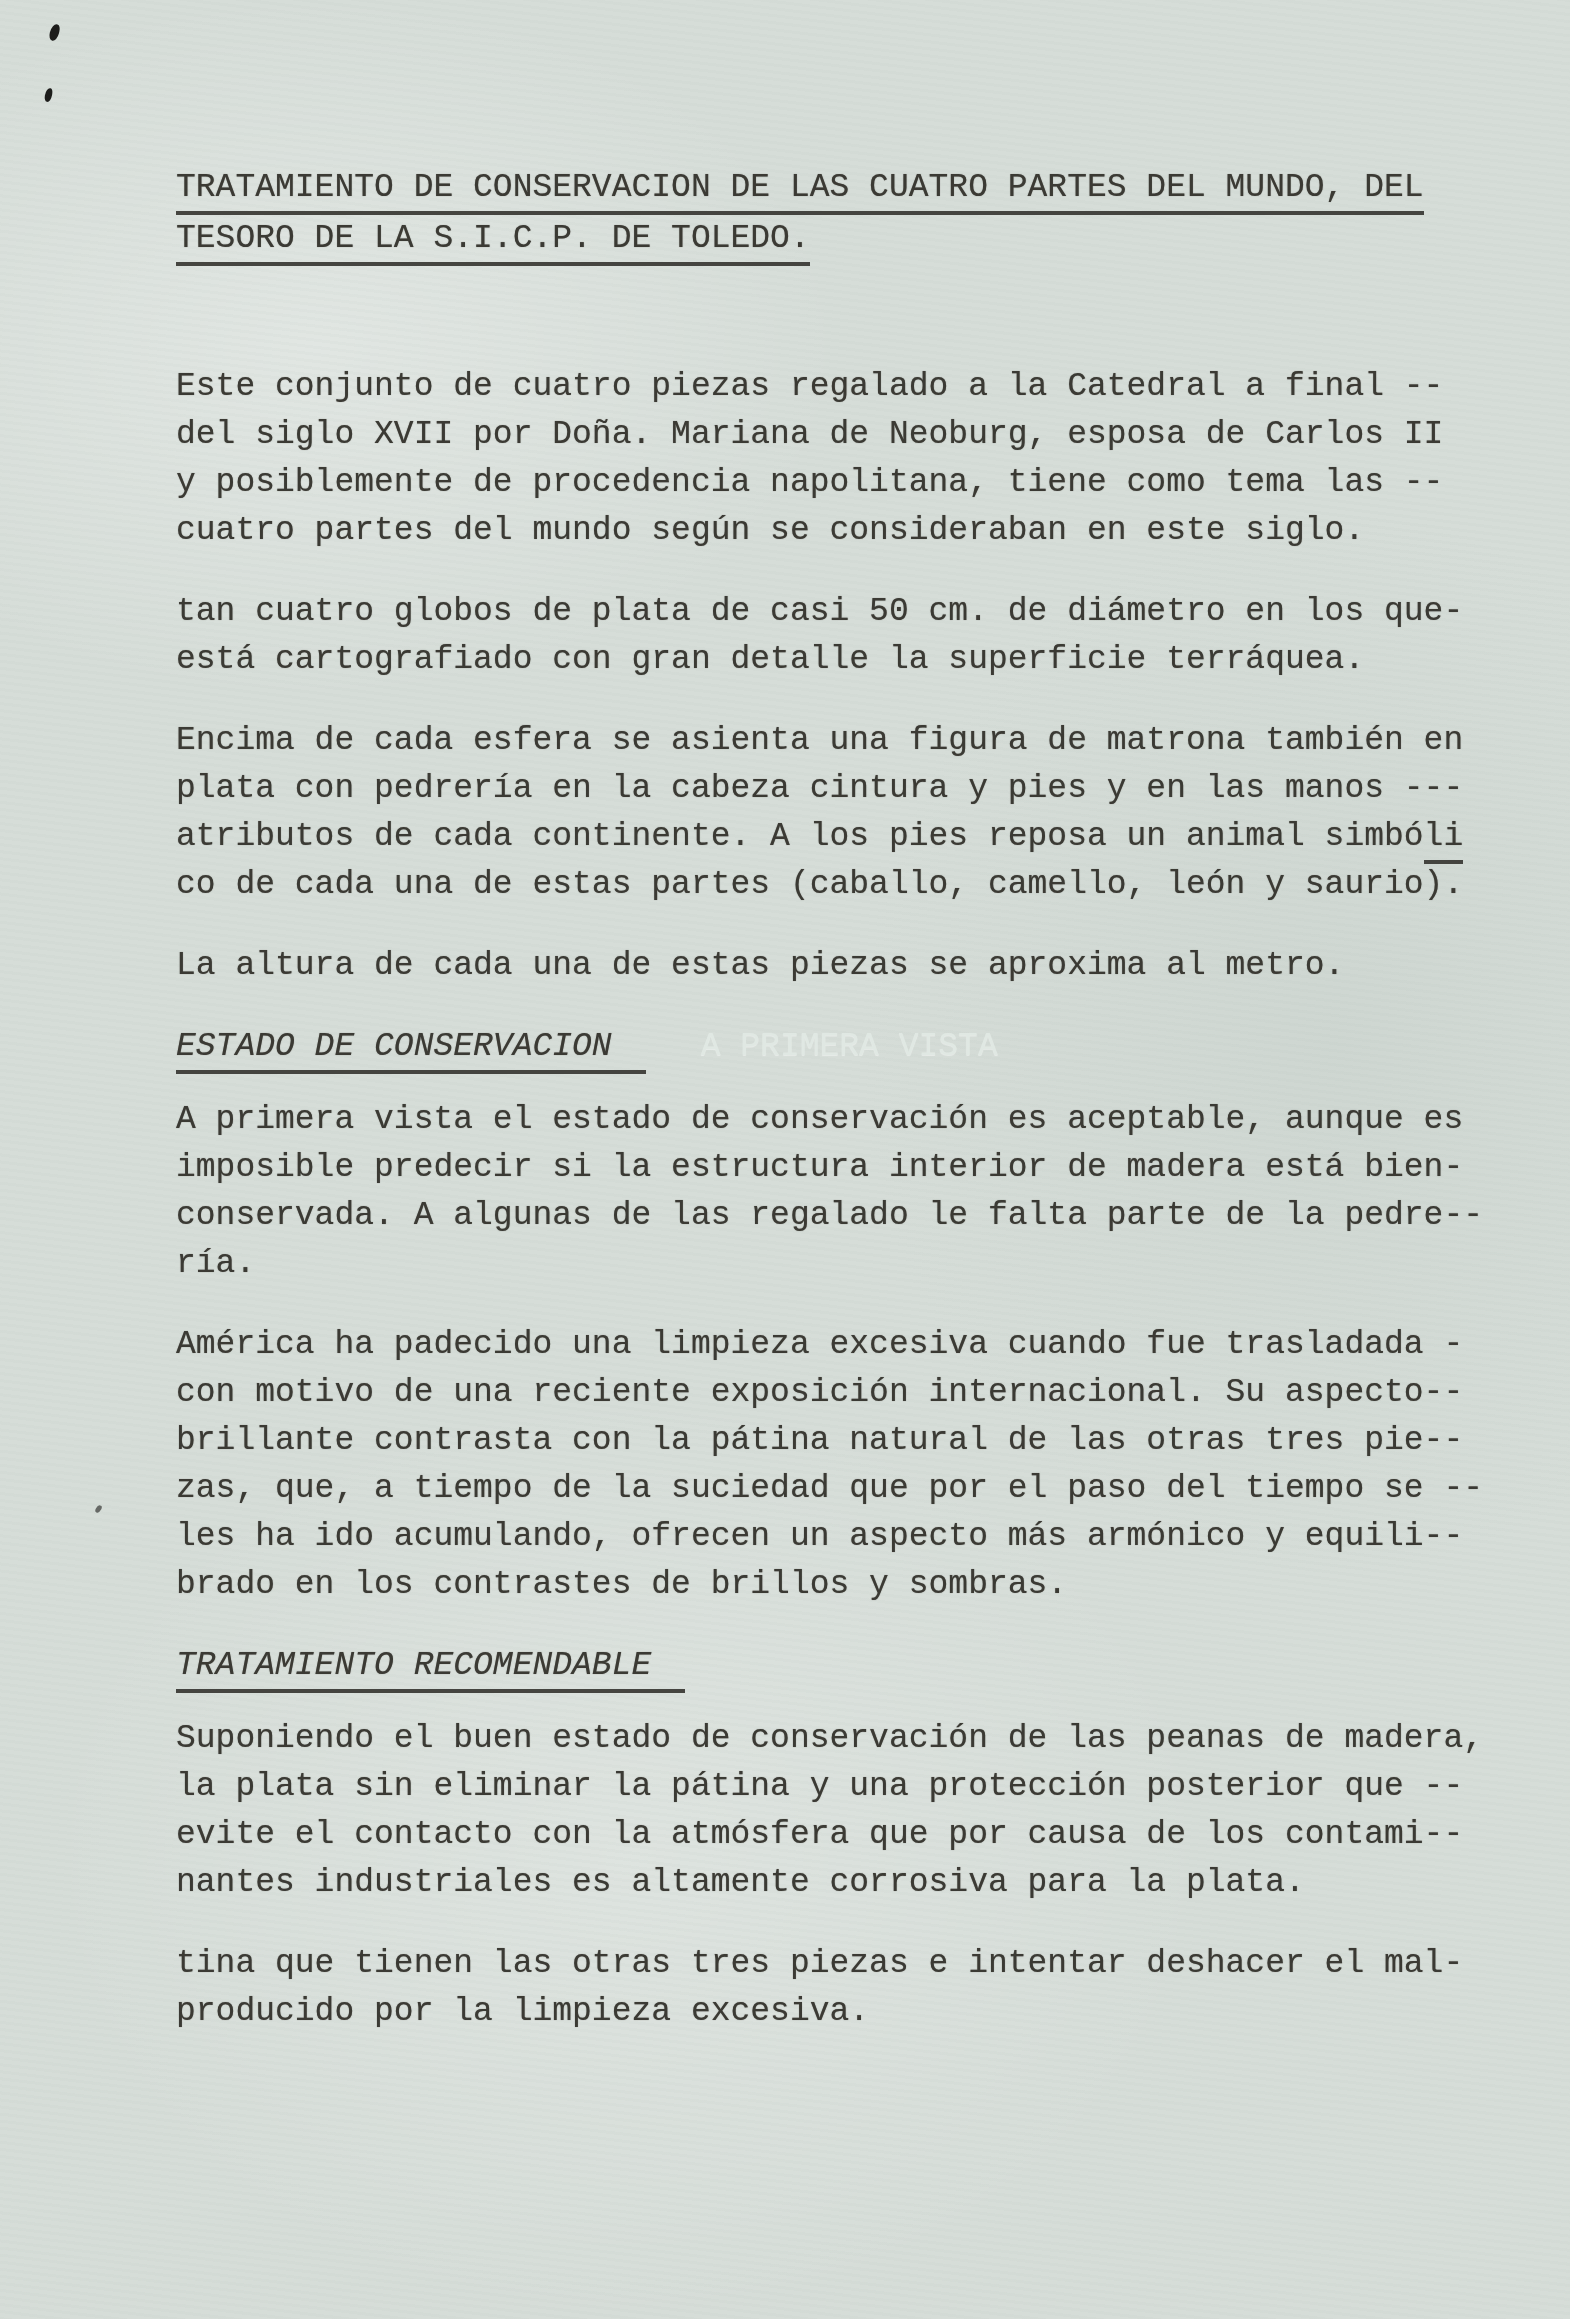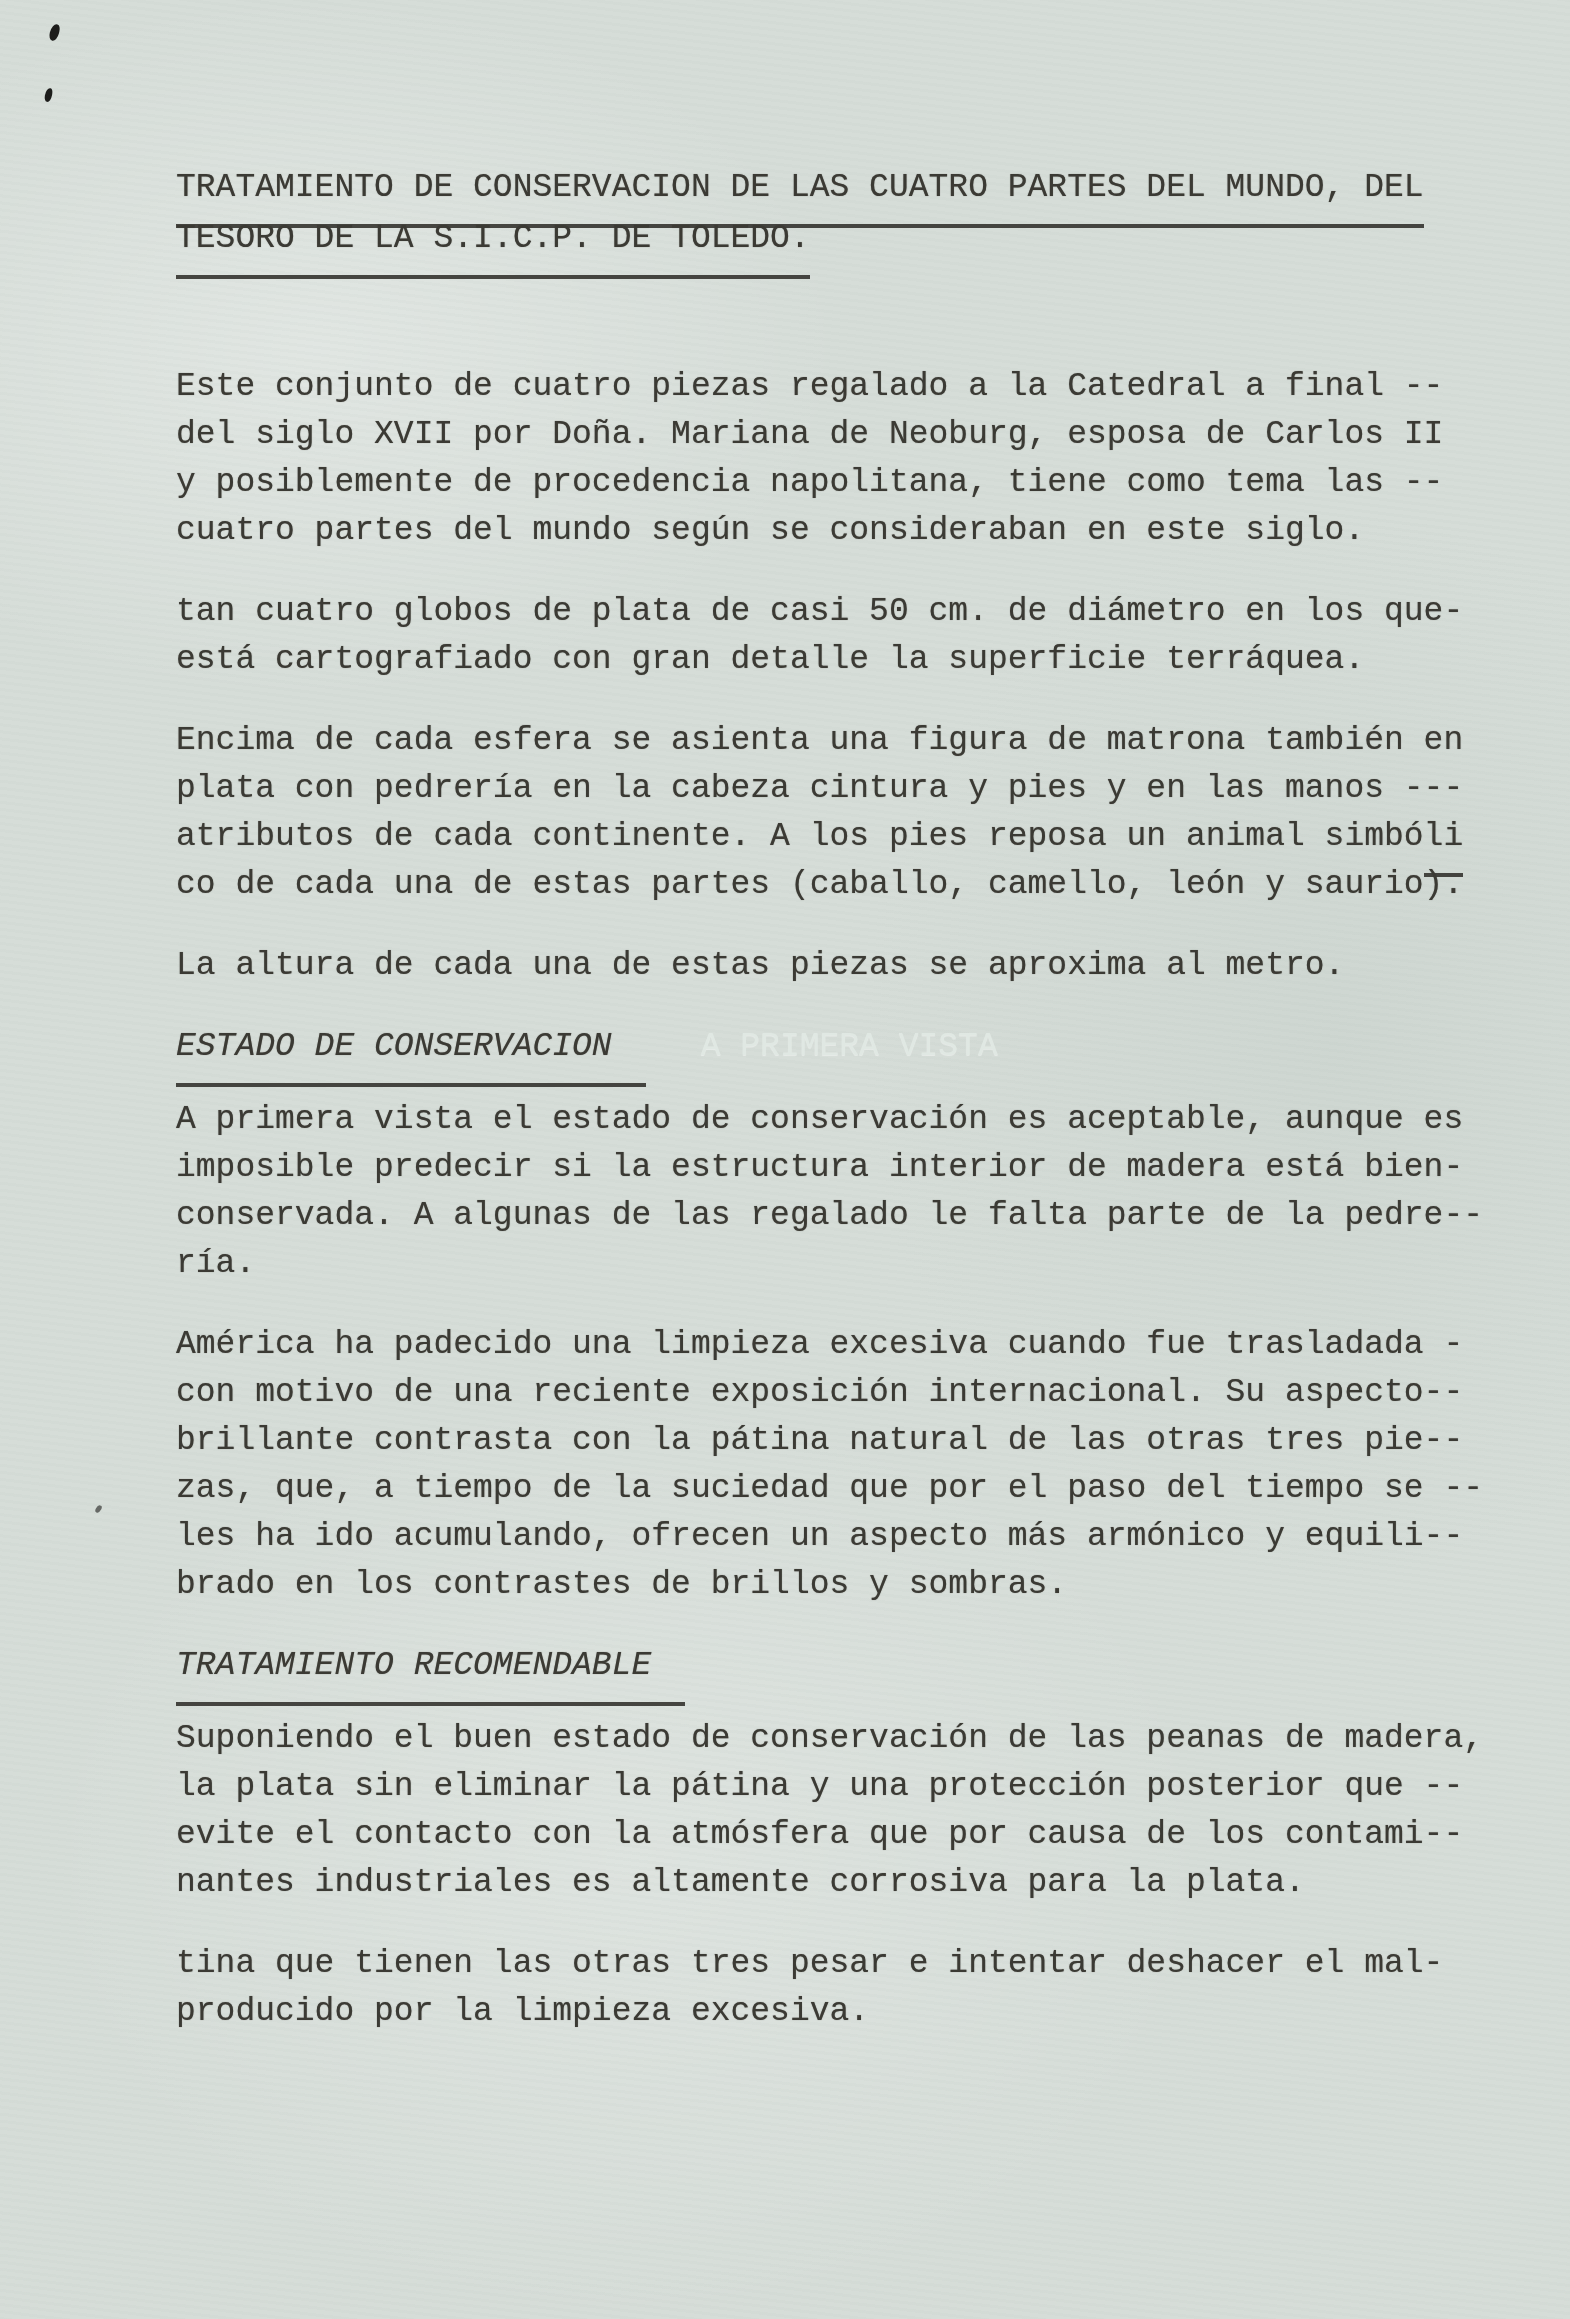--- a/index.html
+++ b/index.html
@@ -26,21 +26,21 @@
     white-space: pre;
     line-height: 48px;
     text-shadow: 0 0 1px rgba(58,56,50,0.55);
   }
   .block.title .line { line-height: 51px; }
   .block.title { margin-bottom: 99px; }
   .block.paragraph { margin-bottom: 33px; }
   .block.heading { margin: 30px 0 25px 0; }
   .underlined {
     border-bottom: 4px solid rgba(48,47,42,0.88);
-    padding-bottom: 18px;
+    padding-bottom: 5px;
   }
   .block.heading .underlined { padding-right: 34px; font-style: italic; }
   .ghost {
     margin-left: 55px;
     color: #e0e8e3;
     text-shadow: 0 1px 1px rgba(255,255,255,0.45);
     border: none;
   }
   .speck {
     position: absolute;
@@ -102,18 +102,18 @@
       <div class="block heading">
         <div class="line"><span class="underlined">TRATAMIENTO RECOMENDABLE</span></div>
       </div>
       <div class="block paragraph">
         <div class="line">Suponiendo el buen estado de conservación de las peanas de madera,</div>
         <div class="line">la plata sin eliminar la pátina y una protección posterior que --</div>
         <div class="line">evite el contacto con la atmósfera que por causa de los contami--</div>
         <div class="line">nantes industriales es altamente corrosiva para la plata.</div>
       </div>
       <div class="block paragraph">
-        <div class="line">tina que tienen las otras tres pesar e intentar deshacer el mal-</div>
+        <div class="line">tina que tienen las otras tres piezas e intentar deshacer el mal-</div>
         <div class="line">producido por la limpieza excesiva.</div>
       </div>
     </div>
 </div>
 
 
 </body></html>

